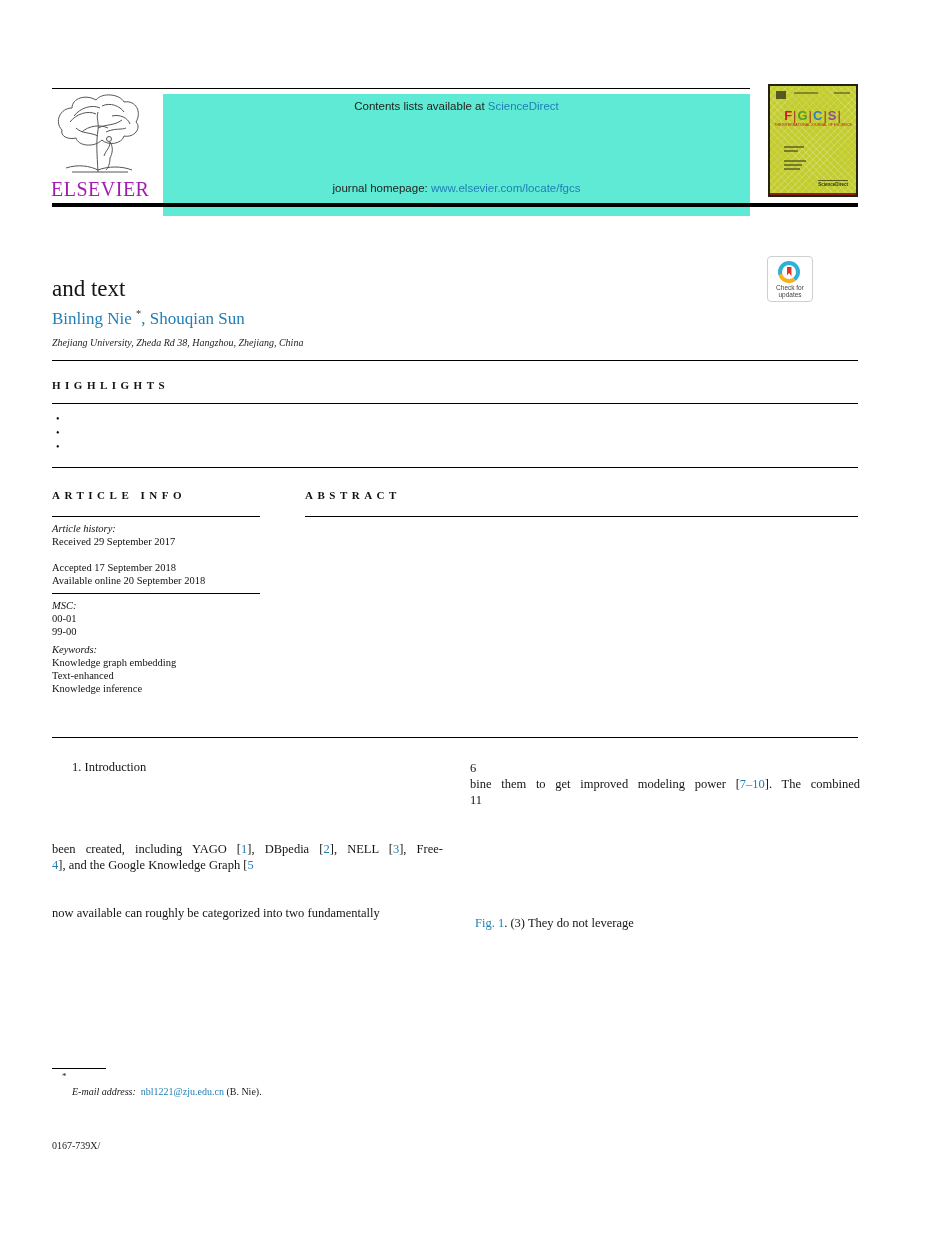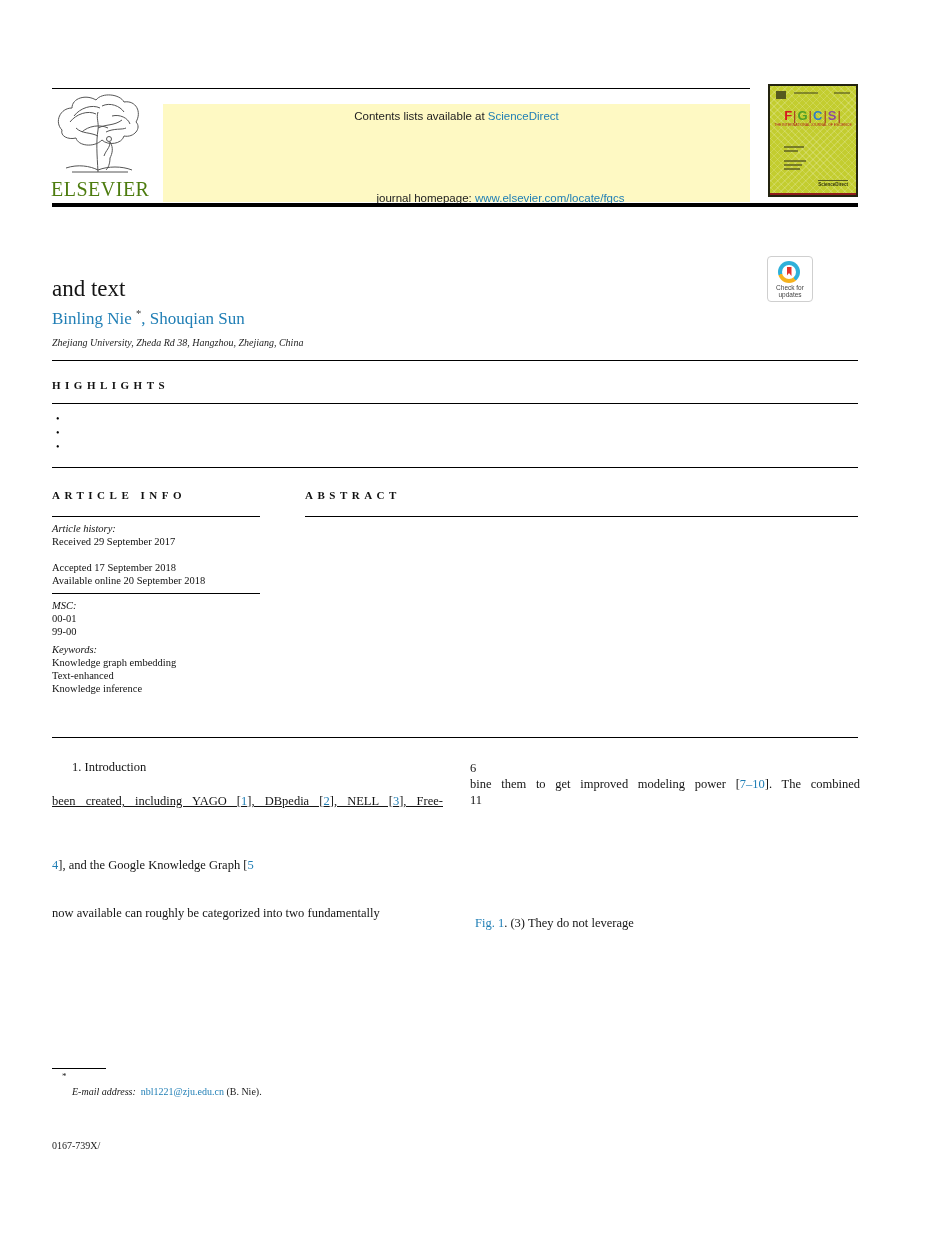--- a/index.html
+++ b/index.html
@@ -6,23 +6,23 @@
   body{
     width:925px;height:1234px;position:relative;background:#ffffff;
     font-family:"Liberation Serif",serif;color:#1a1a1a;
   }
   .abs{position:absolute;}
   .rule{position:absolute;background:#000;height:1px;}
   .sans{font-family:"Liberation Sans",sans-serif;}
   a,.link{color:#1f7eb5;text-decoration:none;}
   .cite{color:#1f7eb5;}
   
-  .banner{position:absolute;left:163px;top:104px;width:587px;height:98px;background:#fef9c3;}
+  .banner{position:absolute;left:163px;top:94px;width:587px;height:122px;background:#5eead4;}
   .banner-line{position:absolute;width:100%;text-align:center;font-size:11.5px;color:#222;}
-  .logo-word{position:absolute;left:51px;top:178px;width:100px;font-size:20px;color:#4d7c0f;letter-spacing:.5px;font-family:"Liberation Serif",serif;}
+  .logo-word{position:absolute;left:51px;top:178px;width:100px;font-size:20px;color:#a21caf;letter-spacing:.5px;font-family:"Liberation Serif",serif;}
   
   .cover{position:absolute;left:768px;top:84px;width:90px;height:113px;background:#c3cd2f;
     border:2px solid #23230f;box-sizing:border-box;
     background-image:repeating-linear-gradient(45deg,rgba(255,255,255,.16) 0 1px,transparent 1px 5px),
                      repeating-linear-gradient(-45deg,rgba(255,255,255,.16) 0 1px,transparent 1px 5px);padding-left:38px;}
   .cover-redline{position:absolute;left:0;bottom:0;width:100%;height:2px;background:#8f1d1d;}
   .fgcs{position:absolute;left:0;top:22px;width:100%;text-align:center;font-family:"Liberation Sans",sans-serif;
     font-weight:bold;font-size:13px;letter-spacing:1px;}
   .fgcs .f{color:#d6191f;} .fgcs .g{color:#4f9e27;} .fgcs .c{color:#2f7dc4;} .fgcs .s{color:#8c4a9e;}
   .fgcs .sep{color:#a5301f;font-weight:normal;}
@@ -65,21 +65,21 @@
       <path d="M20 80 L76 80"></path>
       <path d="M52 64 C54 58 58 56 58 50 C62 56 60 62 58 66 C58 72 56 76 54 78"></path>
       <circle cx="57" cy="47" r="2.5"></circle>
     </g>
   </svg>
 </div>
 <div class="logo-word">ELSEVIER</div>
 
 <div class="banner sans">
   <div class="banner-line" style="top:6px;"><span>Contents lists available at </span><a href="#" class="link">ScienceDirect</a></div>
-  <div class="banner-line" style="top:88px;padding-left:44px;"><span>journal homepage: </span><a href="#" class="link">www.elsevier.com/locate/fgcs</a></div>
+  <div class="banner-line" style="top:88px;"><span>journal homepage: </span><a href="#" class="link">www.elsevier.com/locate/fgcs</a></div>
 </div>
 
 <div class="cover">
   <div class="cover-bar" style="left:6px;top:5px;width:10px;height:8px;"></div>
   <div class="cover-bar" style="left:24px;top:6px;width:24px;height:2px;opacity:.6;"></div>
   <div class="cover-bar" style="right:6px;top:6px;width:16px;height:2px;opacity:.6;"></div>
   <div class="fgcs"><span class="f">F</span><span class="sep">|</span><span class="g">G</span><span class="sep">|</span><span class="c">C</span><span class="sep">|</span><span class="s">S</span><span class="sep">|</span></div>
   <div class="cover-sub">THE INTERNATIONAL JOURNAL OF ESCIENCE</div>
   <div class="cover-bar" style="left:14px;top:60px;width:20px;height:2px;opacity:.7;"></div>
   <div class="cover-bar" style="left:14px;top:64px;width:14px;height:2px;opacity:.7;"></div>
@@ -139,21 +139,21 @@
   <div class="it">Keywords:</div>
   <div>Knowledge graph embedding</div>
   <div>Text-enhanced</div>
   <div>Knowledge inference</div>
 </div>
 
 <div class="rule" style="left:52px;top:737px;width:806px;"></div>
 
 <div class="abs body-txt" style="left:52px;top:760px;font-weight:normal;margin-left:20px;">1.  Introduction</div>
 
-<div class="abs body-txt just" style="left:52px;top:794px;width:391px;text-decoration:underline;"><span>been created, including YAGO [</span><span class="cite">1</span><span>], DBpedia [</span><span class="cite">2</span><span>], NELL [</span><span class="cite">3</span><span>], Free-</span></div>
+<div class="abs body-txt just" style="left:52px;top:842px;width:391px;"><span>been created, including YAGO [</span><span class="cite">1</span><span>], DBpedia [</span><span class="cite">2</span><span>], NELL [</span><span class="cite">3</span><span>], Free-</span></div>
 <div class="abs body-txt" style="left:52px;top:858px;width:391px;"><span class="cite">4</span><span>], and the Google Knowledge Graph [</span><span class="cite">5</span></div>
 <div class="abs body-txt" style="left:52px;top:906px;width:391px;">now available can roughly be categorized into two fundamentally</div>
 
 <div class="abs body-txt cite" style="left:470px;top:761px;">6</div>
 <div class="abs body-txt just" style="left:470px;top:777px;width:390px;"><span>bine them to get improved modeling power [</span><span class="cite">7–10</span><span>]. The combined</span></div>
 <div class="abs body-txt cite" style="left:470px;top:793px;">11</div>
 <div class="abs body-txt" style="left:475px;top:916px;"><span class="cite">Fig. 1</span><span>. (3) They do not leverage</span></div>
 
 <div class="rule" style="left:52px;top:1068px;width:54px;"></div>
 <div class="abs" style="left:62px;top:1071px;font-size:9px;">*</div>

